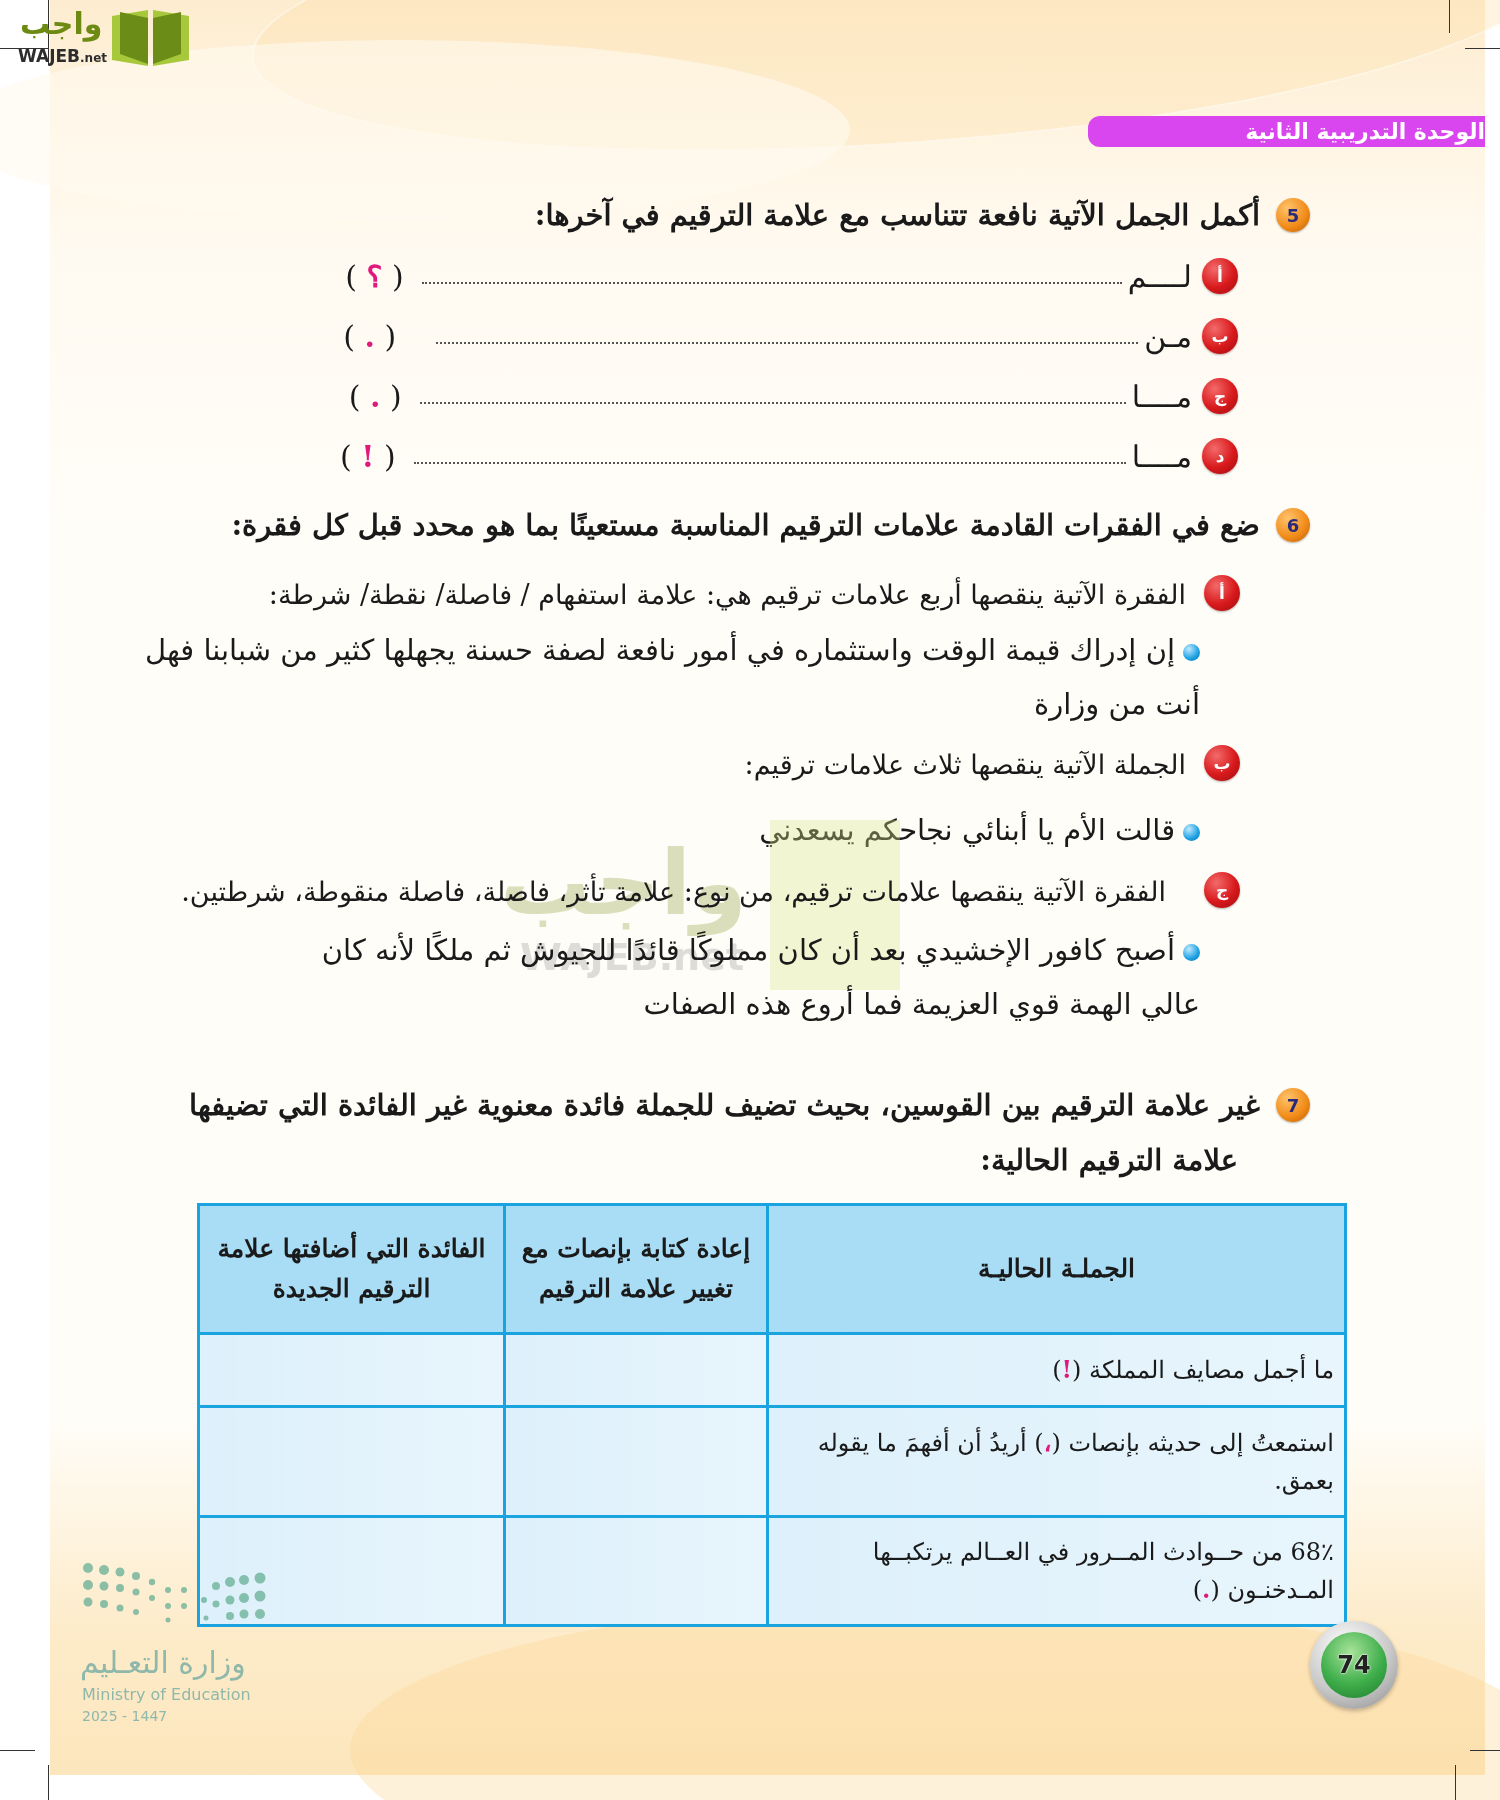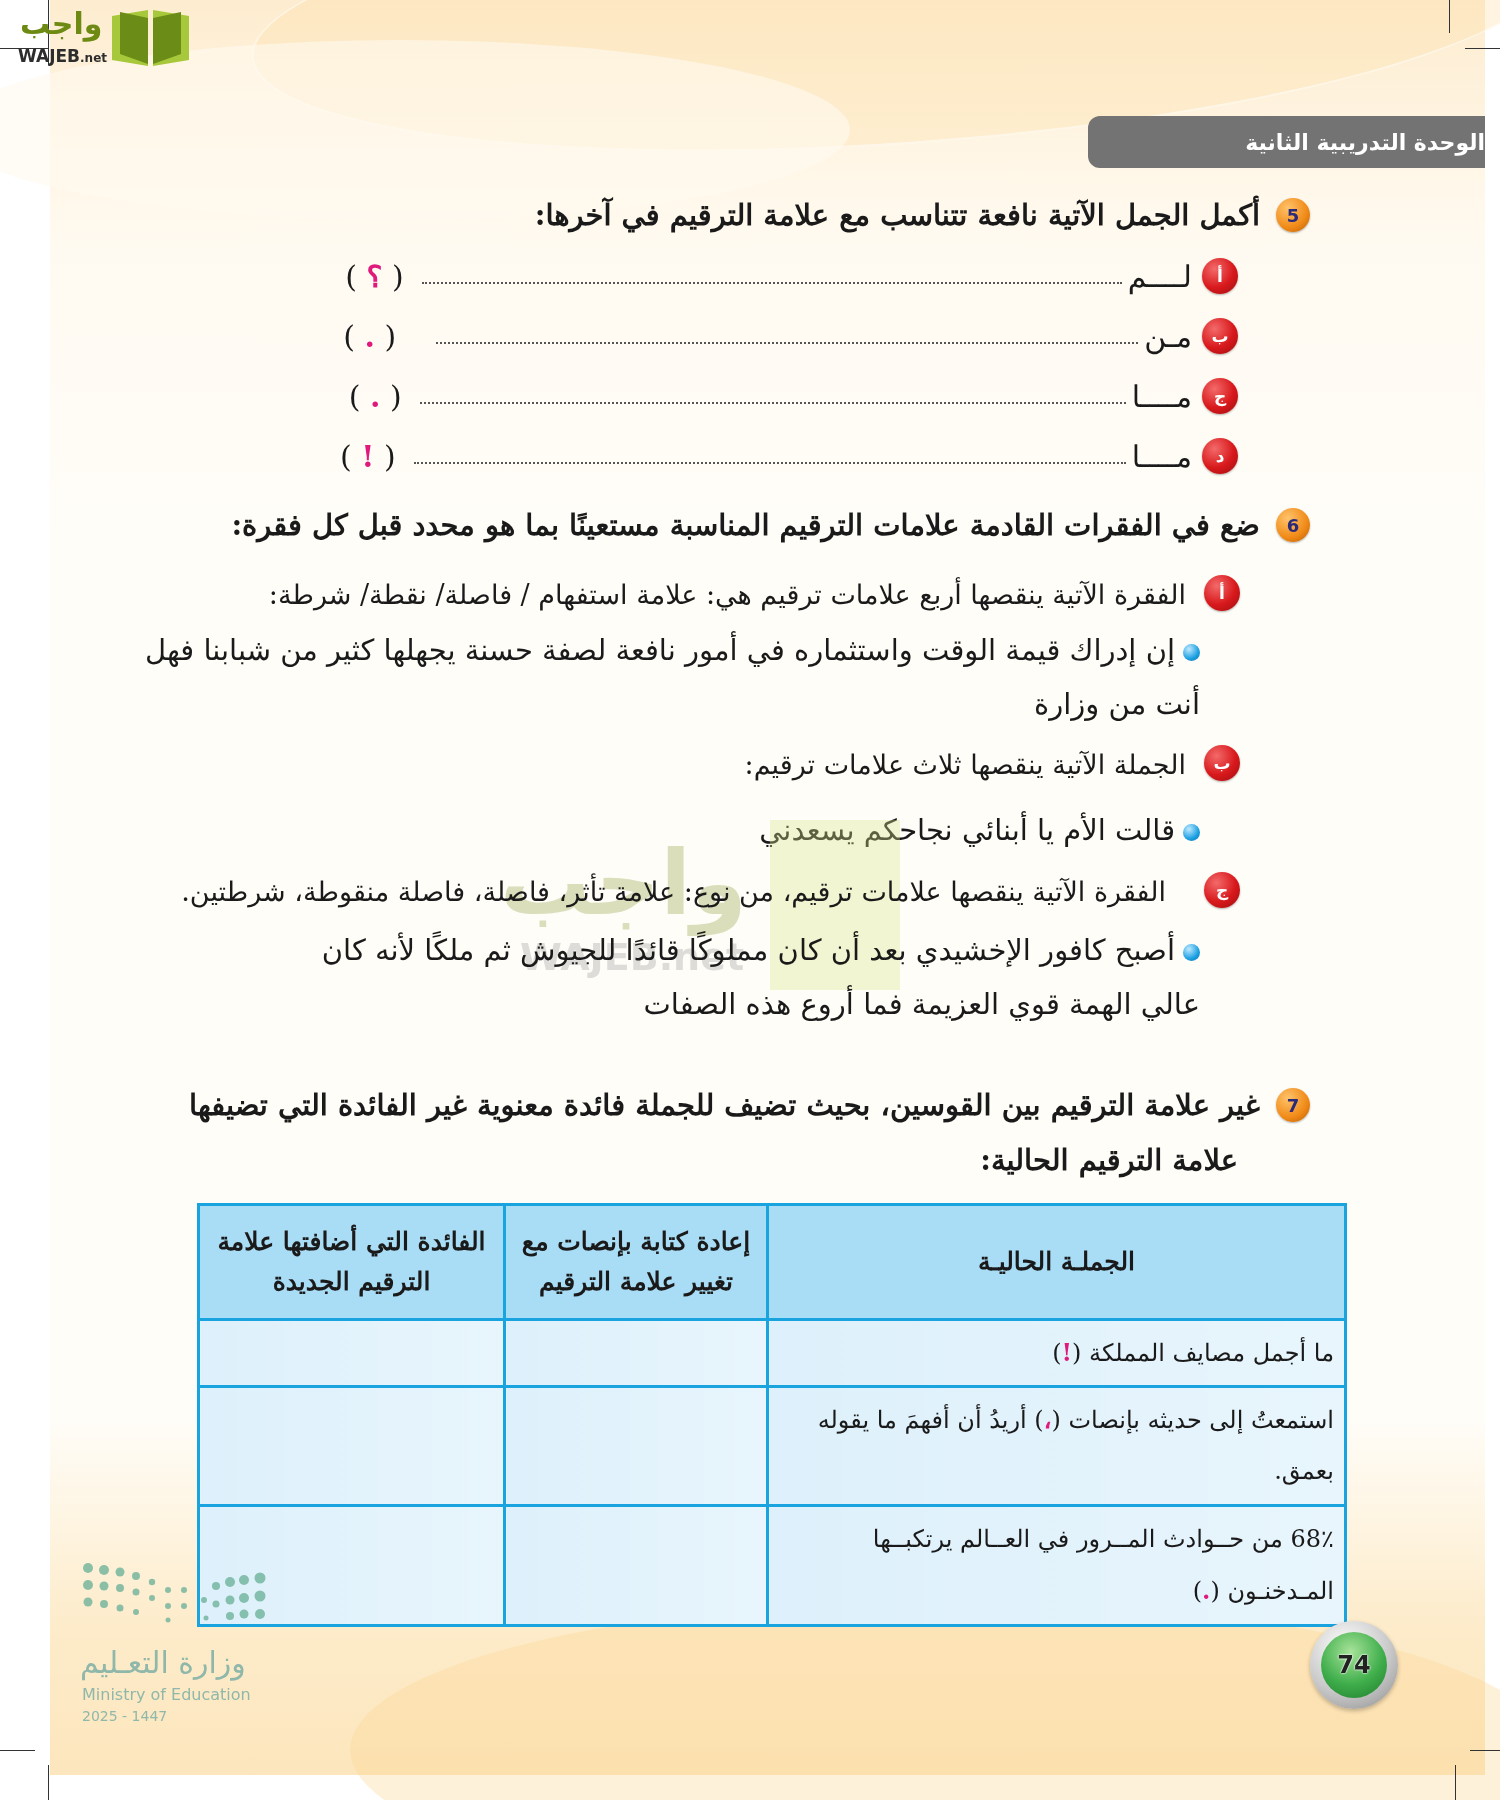--- a/index.html
+++ b/index.html
@@ -9,21 +9,21 @@
   .wave{position:absolute;border-radius:50%;}
   .wave1{left:200px;top:-120px;width:1300px;height:260px;border:2px solid rgba(255,255,255,.55);background:rgba(252,223,170,.35);transform:rotate(-4deg);}
   .wave2{left:-100px;top:40px;width:900px;height:180px;background:rgba(255,250,240,.6);}
   .wave3{left:300px;top:1600px;width:1200px;height:300px;background:rgba(252,215,150,.35);}
   .crop{position:absolute;background:#333;}
   .logo{position:absolute;left:8px;top:6px;width:180px;height:62px;}
   .logo .ar{position:absolute;left:12px;top:0;font-family:"DejaVu Sans",sans-serif;font-weight:bold;font-size:30px;color:#6d8a12;direction:rtl;}
   .logo .en{position:absolute;left:10px;top:40px;font-family:"DejaVu Sans",sans-serif;font-weight:bold;font-size:17px;color:#2d2d2d;}
   .logo .en small{font-size:12px;}
   .book{position:absolute;left:100px;top:2px;width:85px;height:60px;}
-  .unit-banner{position:absolute;left:1088px;top:116px;width:397px;height:52px;background:#737373;border-radius:12px 0 0 12px;
+  .unit-banner{position:absolute;left:1088px;top:116px;width:397px;height:31px;background:#d946ef;border-radius:12px 0 0 12px;
     display:flex;align-items:center;justify-content:flex-start;padding-left:50px;box-sizing:border-box;direction:rtl;}
   .unit-banner span{color:#fff;font-family:"DejaVu Sans",sans-serif;font-weight:bold;font-size:22px;}
   .rtl{direction:rtl;text-align:right;margin-left:26px;}
   .q-row{position:absolute;right:190px;display:flex;align-items:center;direction:rtl;gap:16px;}
   .qnum{width:34px;height:34px;border-radius:50%;background:radial-gradient(circle at 35% 30%,#ffc36b,#f08a17 60%,#b85c05);
     color:#2a2a7a;font-family:"DejaVu Sans",sans-serif;font-weight:bold;font-size:18px;display:flex;align-items:center;justify-content:center;flex:0 0 34px;box-shadow:0 1px 2px rgba(0,0,0,.3);}
   .qtitle{font-weight:bold;font-size:29px;white-space:nowrap;}
   .badge{width:36px;height:36px;border-radius:50%;background:radial-gradient(circle at 35% 30%,#f36a6a,#d8191c 55%,#9f0d10);
     color:#fff;font-family:"DejaVu Sans",sans-serif;font-weight:bold;font-size:17px;display:flex;align-items:center;justify-content:center;flex:0 0 36px;box-shadow:0 1px 2px rgba(0,0,0,.3);}
   .fill-row{position:absolute;display:flex;align-items:center;direction:rtl;}
@@ -35,21 +35,21 @@
   .sub-text{font-size:27px;line-height:40px;white-space:nowrap;}
   .bullet-row{position:absolute;direction:rtl;text-align:right;font-size:29px;line-height:54px;}
   .bdot{display:inline-block;width:17px;height:17px;border-radius:50%;background:radial-gradient(circle at 35% 30%,#bfe9ff,#1ba0e2 60%,#0a6fa8);margin-left:8px;vertical-align:middle;}
   .watermark{position:absolute;left:500px;top:820px;width:400px;height:170px;opacity:.35;pointer-events:none;}
   .wm-book{position:absolute;left:270px;top:0;width:130px;height:170px;background:#d9e48a;}
   .wm-text{position:absolute;left:0;top:10px;font-family:"DejaVu Sans",sans-serif;font-size:90px;font-weight:bold;color:#9aa64a;direction:rtl;}
   .wm-en{position:absolute;left:20px;top:115px;font-family:"DejaVu Sans",sans-serif;font-size:38px;font-weight:bold;color:#a0a0a0;}
   table.grid{position:absolute;left:197px;top:1203px;width:1049px;height:424px;border-collapse:collapse;direction:rtl;table-layout:fixed;}
   table.grid td,table.grid th{border:3px solid #1aa4df;vertical-align:middle;padding:4px 10px;}
   table.grid th{background:#a9dcf5;font-weight:bold;font-size:25px;line-height:40px;text-align:center;}
-  table.grid td{background:linear-gradient(90deg,#ddf0fb,#e8f5fc);font-size:24px;line-height:51px;text-align:right;}
+  table.grid td{background:linear-gradient(90deg,#ddf0fb,#e8f5fc);font-size:24px;line-height:38px;text-align:right;}
   .pm{color:#e0197d;font-weight:bold;}
   .moe{position:absolute;left:80px;top:1560px;width:200px;height:160px;}
   .moe-dots{position:absolute;left:0;top:0;width:190px;height:70px;}
   .moe-ar{position:absolute;left:0;top:85px;font-family:"DejaVu Sans",sans-serif;font-size:30px;color:#8fb7aa;direction:rtl;}
   .moe-en{position:absolute;left:2px;top:125px;font-family:"DejaVu Sans",sans-serif;font-size:16px;color:#8fb7aa;}
   .moe-yr{position:absolute;left:2px;top:148px;font-family:"DejaVu Sans",sans-serif;font-size:14px;color:#8fb7aa;}
   .page-num{position:absolute;left:1310px;top:1621px;width:88px;height:88px;border-radius:50%;
     background:radial-gradient(circle at 40% 30%,#ffffff,#c9c9c9 55%,#8a8a8a);display:flex;align-items:center;justify-content:center;box-shadow:0 2px 4px rgba(0,0,0,.25);}
   .page-num-inner{width:66px;height:66px;border-radius:50%;background:radial-gradient(circle at 45% 30%,#a8e39a,#3fae4b 55%,#1e7a2c);
     display:flex;align-items:center;justify-content:center;color:#222;font-family:"DejaVu Sans",sans-serif;font-weight:bold;font-size:24px;text-shadow:0 0 2px #fff,0 0 2px #fff;}

